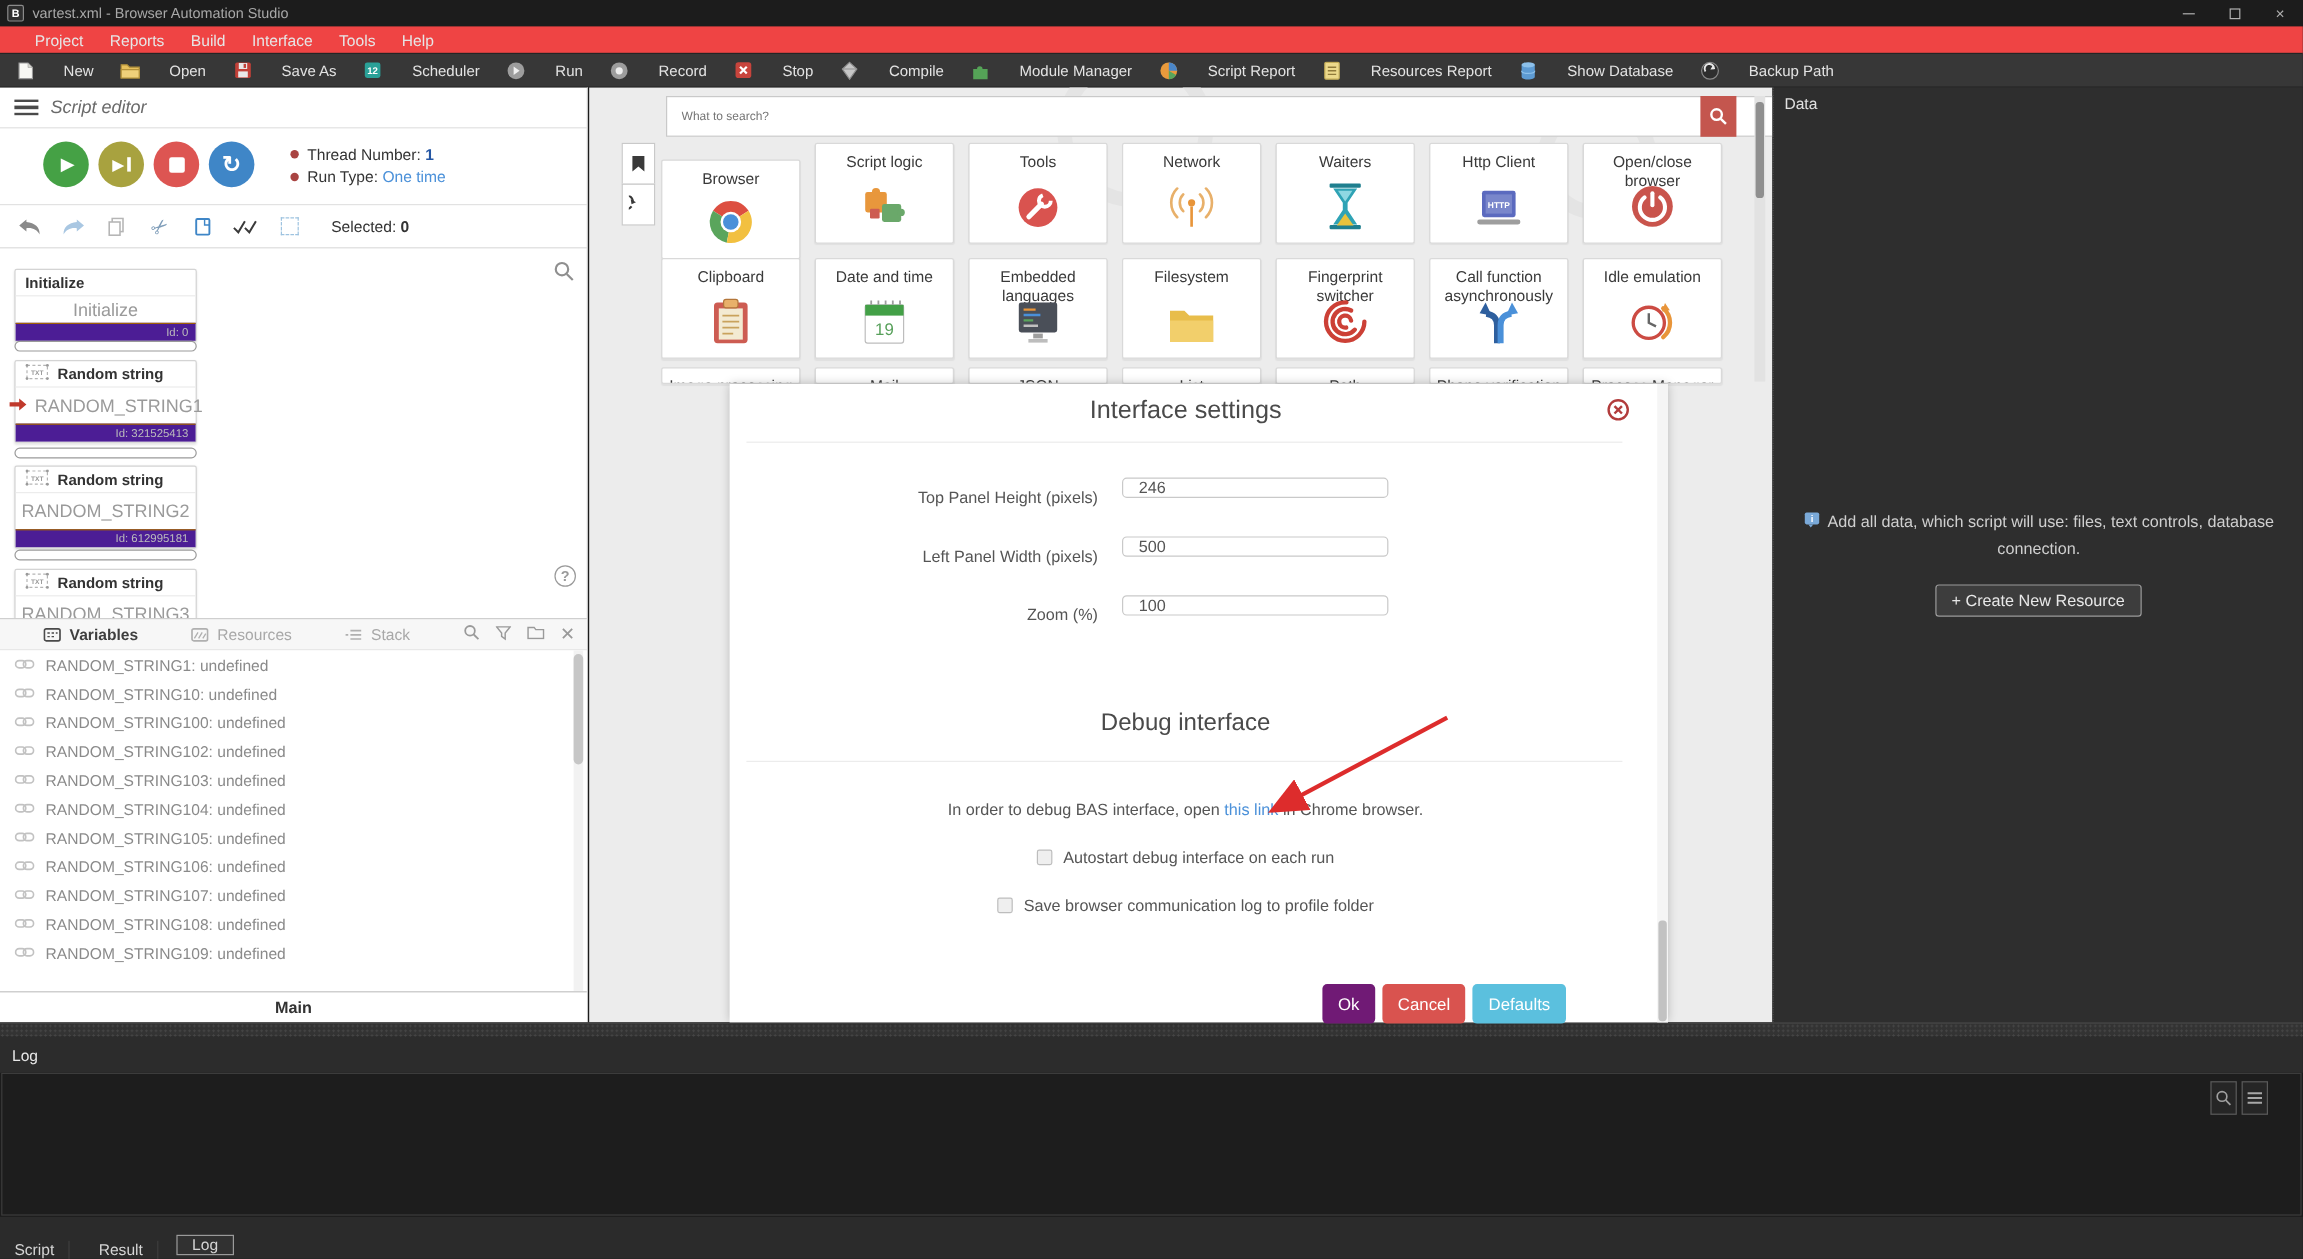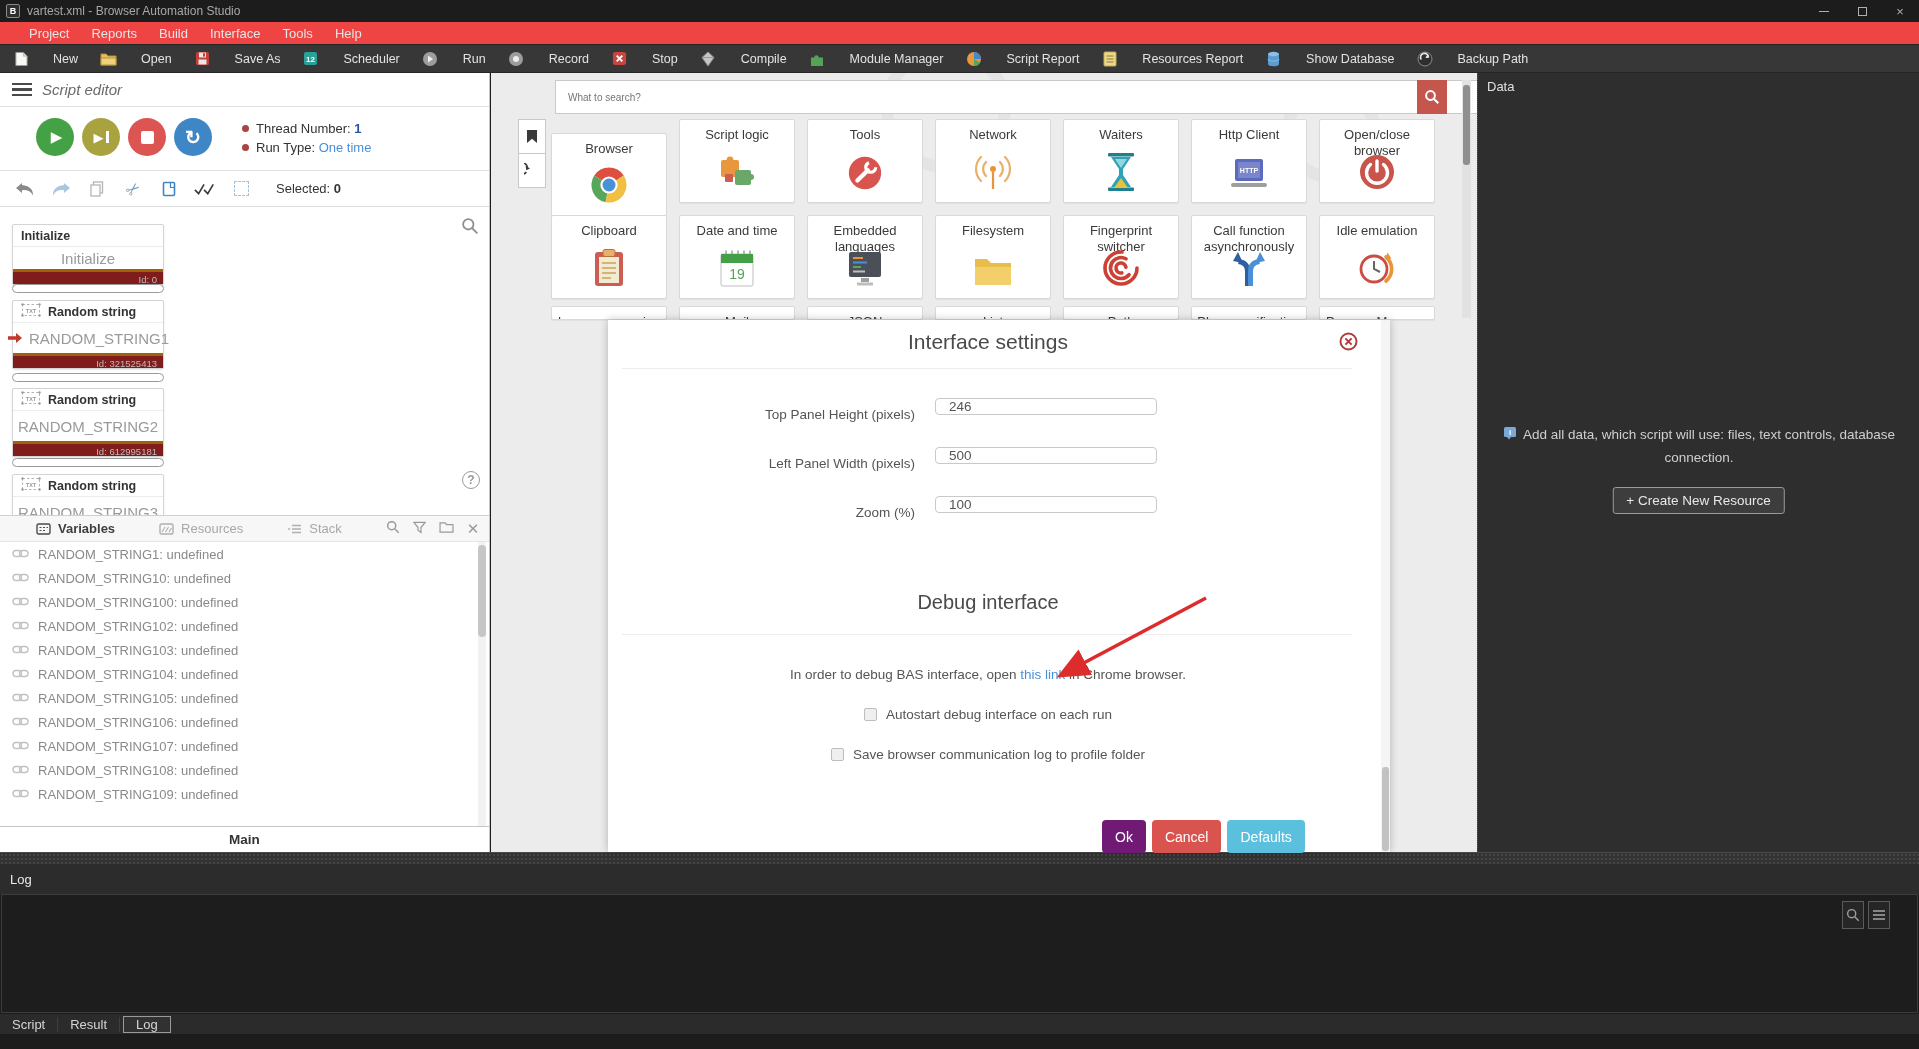--- a/index.html
+++ b/index.html
@@ -53,21 +53,21 @@
   .et-ic { display:inline-flex; align-items:center; justify-content:center; width:22px; height:22px;}
   .scissors { font-size:17px; color:#7f9db9; transform:rotate(-40deg); }
   .sel-dotted { width:15px; height:15px; border:1.6px dashed #9ec3e0; }
   .sel-label { margin-left:10px; font-size:13px; color:#333; }
 
   .sp-blocks { position:absolute; left:0; top:134px; width:100%; height:308px; overflow:hidden; }
   .blk-search { position:absolute; left:459px; top:8px; width:22px; height:22px; display:flex; align-items:center; justify-content:center;}
   .block-card { position:absolute; left:12px; width:152px; background:#fff; border:1px solid #d4d4d4; border-radius:2px; box-shadow:0 1px 2px rgba(0,0,0,.1);}
   .bc-head { height:22px; display:flex; align-items:center; gap:7px; padding:0 8px; border-bottom:1px solid #ececec; font-size:12.5px; font-weight:bold; color:#333;}
   .bc-body { display:flex; align-items:center; justify-content:center; gap:6px; font-size:15px; color:#9a9a9a; }
-  .bc-foot { height:15px; font-size:9.5px; color:#bcbcbc; text-align:right; padding-right:6px; background:#7f1d1d; border-top:3px solid #a16207; line-height:15px;}
+  .bc-foot { height:15px; font-size:9.5px; color:#bcbcbc; text-align:right; padding-right:6px; background:#4c1d95; border-top:1px solid #a16207; line-height:15px;}
   .pill { position:absolute; left:12px; width:152px; height:9px; border:1px solid #9a9a9a; border-radius:5px; background:#fff; }
   .help-btn { position:absolute; left:462px; top:398px; width:18px; height:18px; border:1.5px solid #9a9a9a; border-radius:50%;
               color:#9a9a9a; font-size:12px; font-weight:bold; display:flex; align-items:center; justify-content:center;}
 
   .vars-tabbar { position:absolute; left:0; top:442px; width:100%; height:27px; background:#f7f7f7;
                  border-top:1px solid #cfcfcf; border-bottom:1px solid #e4e4e4; display:flex; align-items:center; padding-left:36px; font-size:13px;}
   .vtab { display:inline-flex; align-items:center; gap:7px; margin-right:44px; color:#a8a8a8; }
   .vtab.active { color:#3f3f3f; font-weight:bold; }
   .vt-icons { margin-left:auto; display:flex; align-items:center; gap:13px; padding-right:18px; }
   .vt-x { color:#9a9a9a; font-size:15px; line-height:1; }
@@ -100,21 +100,21 @@
                 border-radius:3px; color:#e8e8e8; font-size:13.5px; padding:5px 13px; white-space:nowrap;}
 
   
   #mid-strip { position:absolute; left:0; top:852px; width:1919px; height:12px; background:#333;
                background-image:radial-gradient(#454545 1px, transparent 1px); background-size:4px 4px; border-top:1px solid #4a4a4a;}
   #log-header { position:absolute; left:0; top:864px; width:1919px; height:30px; background:#2c2c2c; color:#e8e8e8;
                 font-size:13px; display:flex; align-items:center; padding-left:10px; }
   #log-content { position:absolute; left:1px; top:894px; width:1917px; height:119px; background:#1d1d1d; border:1px solid #3c3c3c; }
   .log-btn { position:absolute; top:6px; width:22px; height:28px; background:#262626; border:1px solid #5a5a5a;
              display:flex; align-items:center; justify-content:center;}
-  #bottom-tabs { position:absolute; left:0; top:1014px; width:1919px; height:20px; background:#2b2b2b; display:flex; align-items:center;}
+  #bottom-tabs { position:absolute; left:0; top:1014px; width:1919px; height:35px; background:#2b2b2b; display:flex; align-items:flex-end;gap:12px;}
   .btab { min-width:50px; padding:0 12px; display:flex; align-items:center; justify-content:center; color:#d5d5d5; font-size:13px; border-right:1px solid #3e3e3e;}
   .btab.active { border:1px solid #9a9a9a; background:#313131; margin:3px 6px 3px 3px; min-width:38px;}
 
   
   #modal { position:absolute; left:608px; top:320px; width:782px; height:532px; background:#fff; z-index:40; box-shadow:0 0 8px rgba(0,0,0,.25);}
   .modal-inner { position:absolute; left:0; top:0; width:760px; height:100%; }
   .modal-title { position:absolute; top:10px; width:100%; text-align:center; font-size:21px; color:#4a4a4a; }
   .modal-close { position:absolute; left:731px; top:12px; width:19px; height:19px; }
   .m-hr { position:absolute; left:14px; width:730px; height:1px; background:#ececec; }
   .f-row { position:absolute; left:0; width:100%; height:33px; }

